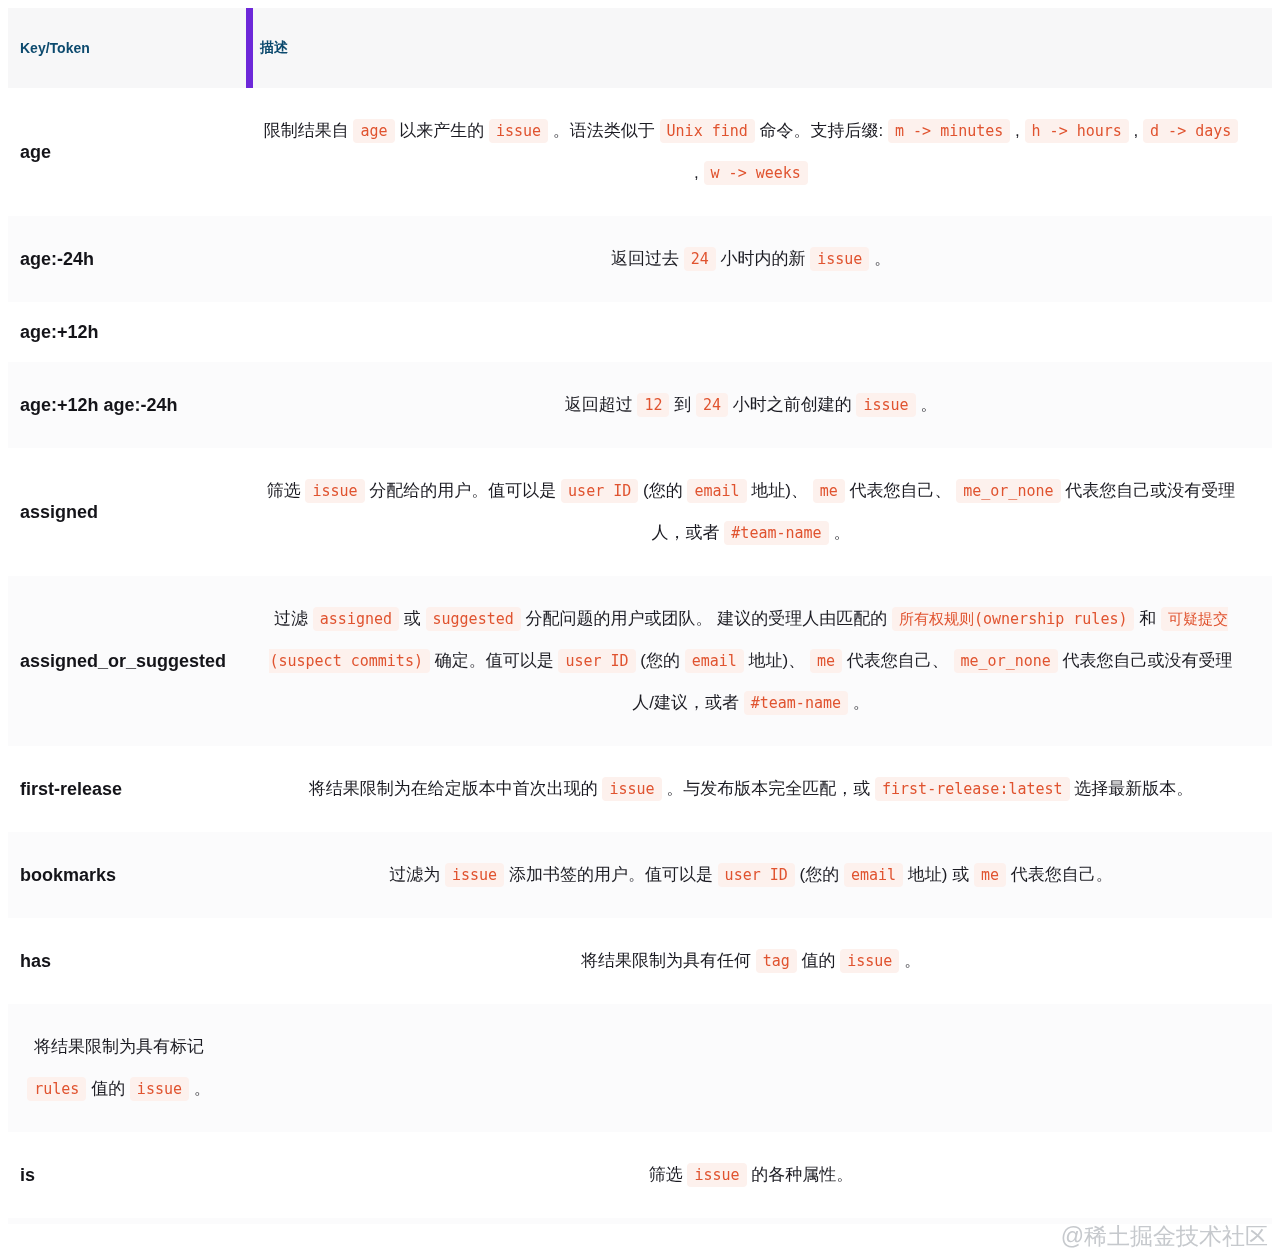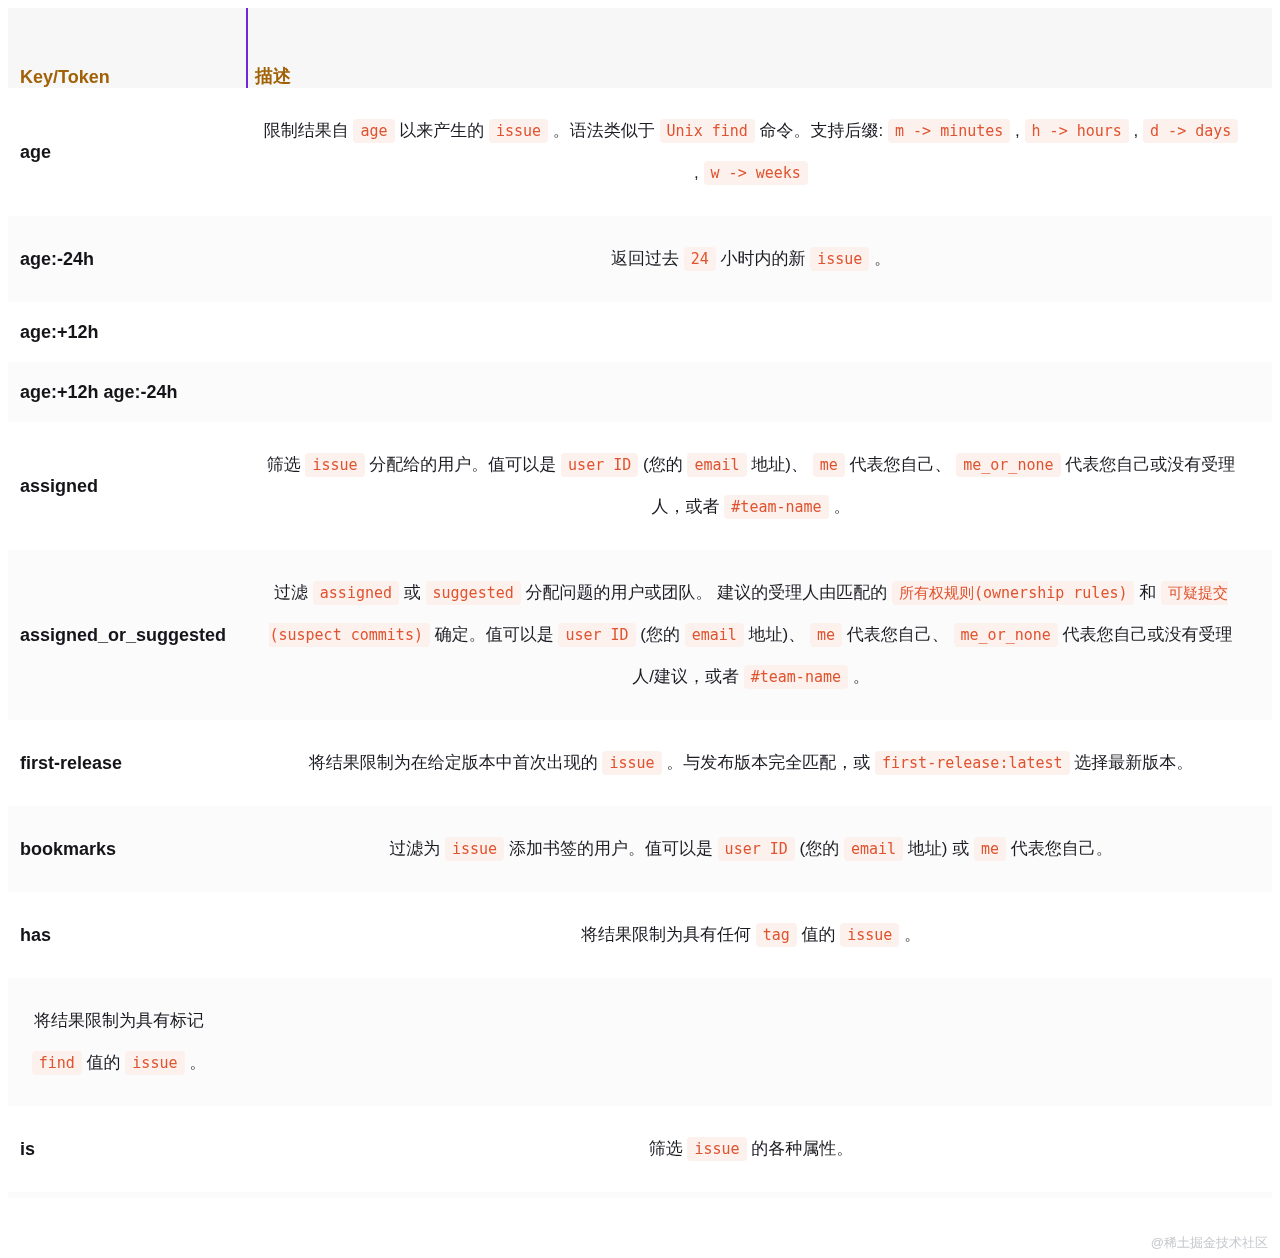--- a/index.html
+++ b/index.html
@@ -18,27 +18,27 @@
     width: 1264px;
   }
   .thead {
     display: grid;
     grid-template-columns: 238px 1fr;
     height: 80px;
   }
   .th {
     background: #f7f7f8;
     display: flex;
-    align-items: flex-end;
+    align-items: center;
     font-weight: 700;
-    font-size: 18px;
-    color: #a16207;
+    font-size: 14px;
+    color: #0c4a6e;
   }
   .th-key { padding-left: 12px; }
-  .th-desc { border-left: 2px solid #6d28d9; padding-left: 7px; }
+  .th-desc { border-left: 7px solid #6d28d9; padding-left: 7px; }
   .tr {
     display: grid;
     grid-template-columns: 238px 1fr;
     align-items: center;
     background: #ffffff;
   }
   .tr:nth-child(even) { background: #fbfbfc; }
   .td-key {
     padding: 10px 16px 10px 12px;
     font-weight: 700;
@@ -61,21 +61,21 @@
     background: #fdf1ed;
     padding: 3px 7px;
     border-radius: 4px;
   }
   .tok.link { cursor: pointer; }
   .row-stub { height: 6px; background: #fbfbfc; }
   .watermark {
     position: absolute;
     right: 12px;
     bottom: 6px;
-    font-size: 13px;
+    font-size: 23px;
     color: #c6c9cd;
   }
 </style>
 </head>
 <body>
 
 <div class="doc-table">
   <div class="thead">
     <div class="th th-key">
       <span>Key/Token</span>
@@ -94,20 +94,21 @@
     <div class="td-key">age:-24h</div>
     <div class="td-desc">返回过去 <span class="tok">24</span> 小时内的新 <span class="tok">issue</span> 。</div>
   </div>
 
   <div class="tr">
     <div class="td-key">age:+12h</div>
   </div>
 
   <div class="tr">
     <div class="td-key">age:+12h age:-24h</div>
+    <div class="td-desc">返回超过 <span class="tok">12</span> 到 <span class="tok">24</span> 小时之前创建的 <span class="tok">issue</span> 。</div>
   </div>
 
   <div class="tr">
     <div class="td-key">assigned</div>
     <div class="td-desc">筛选 <span class="tok">issue</span> 分配给的用户。值可以是 <span class="tok">user ID</span> (您的 <span class="tok">email</span> 地址)、 <span class="tok">me</span> 代表您自己、 <span class="tok">me_or_none</span> 代表您自己或没有受理人，或者 <span class="tok">#team-name</span> 。</div>
   </div>
 
   <div class="tr">
     <div class="td-key">assigned_or_suggested</div>
     <div class="td-desc">过滤 <span class="tok">assigned</span> 或 <span class="tok">suggested</span> 分配问题的用户或团队。 建议的受理人由匹配的 <span class="tok link">所有权规则(ownership rules)</span> 和 <span class="tok link">可疑提交(suspect commits)</span> 确定。值可以是 <span class="tok">user ID</span> (您的 <span class="tok">email</span> 地址)、 <span class="tok">me</span> 代表您自己、 <span class="tok">me_or_none</span> 代表您自己或没有受理人/建议，或者 <span class="tok">#team-name</span> 。</div>
@@ -122,21 +123,21 @@
     <div class="td-key">bookmarks</div>
     <div class="td-desc">过滤为 <span class="tok">issue</span> 添加书签的用户。值可以是 <span class="tok">user ID</span> (您的 <span class="tok">email</span> 地址) 或 <span class="tok">me</span> 代表您自己。</div>
   </div>
 
   <div class="tr">
     <div class="td-key">has</div>
     <div class="td-desc">将结果限制为具有任何 <span class="tok">tag</span> 值的 <span class="tok">issue</span> 。</div>
   </div>
 
   <div class="tr">
-    <div class="td-desc">将结果限制为具有标记 <span class="tok">find</span> 值的 <span class="tok">issue</span> 。</div>
+    <div class="td-desc">将结果限制为具有标记 <span class="tok">rules</span> 值的 <span class="tok">issue</span> 。</div>
   </div>
 
   <div class="tr">
     <div class="td-key">is</div>
     <div class="td-desc">筛选 <span class="tok">issue</span> 的各种属性。</div>
   </div>
 </div>
   <div class="row-stub"></div>
 </div>
 

